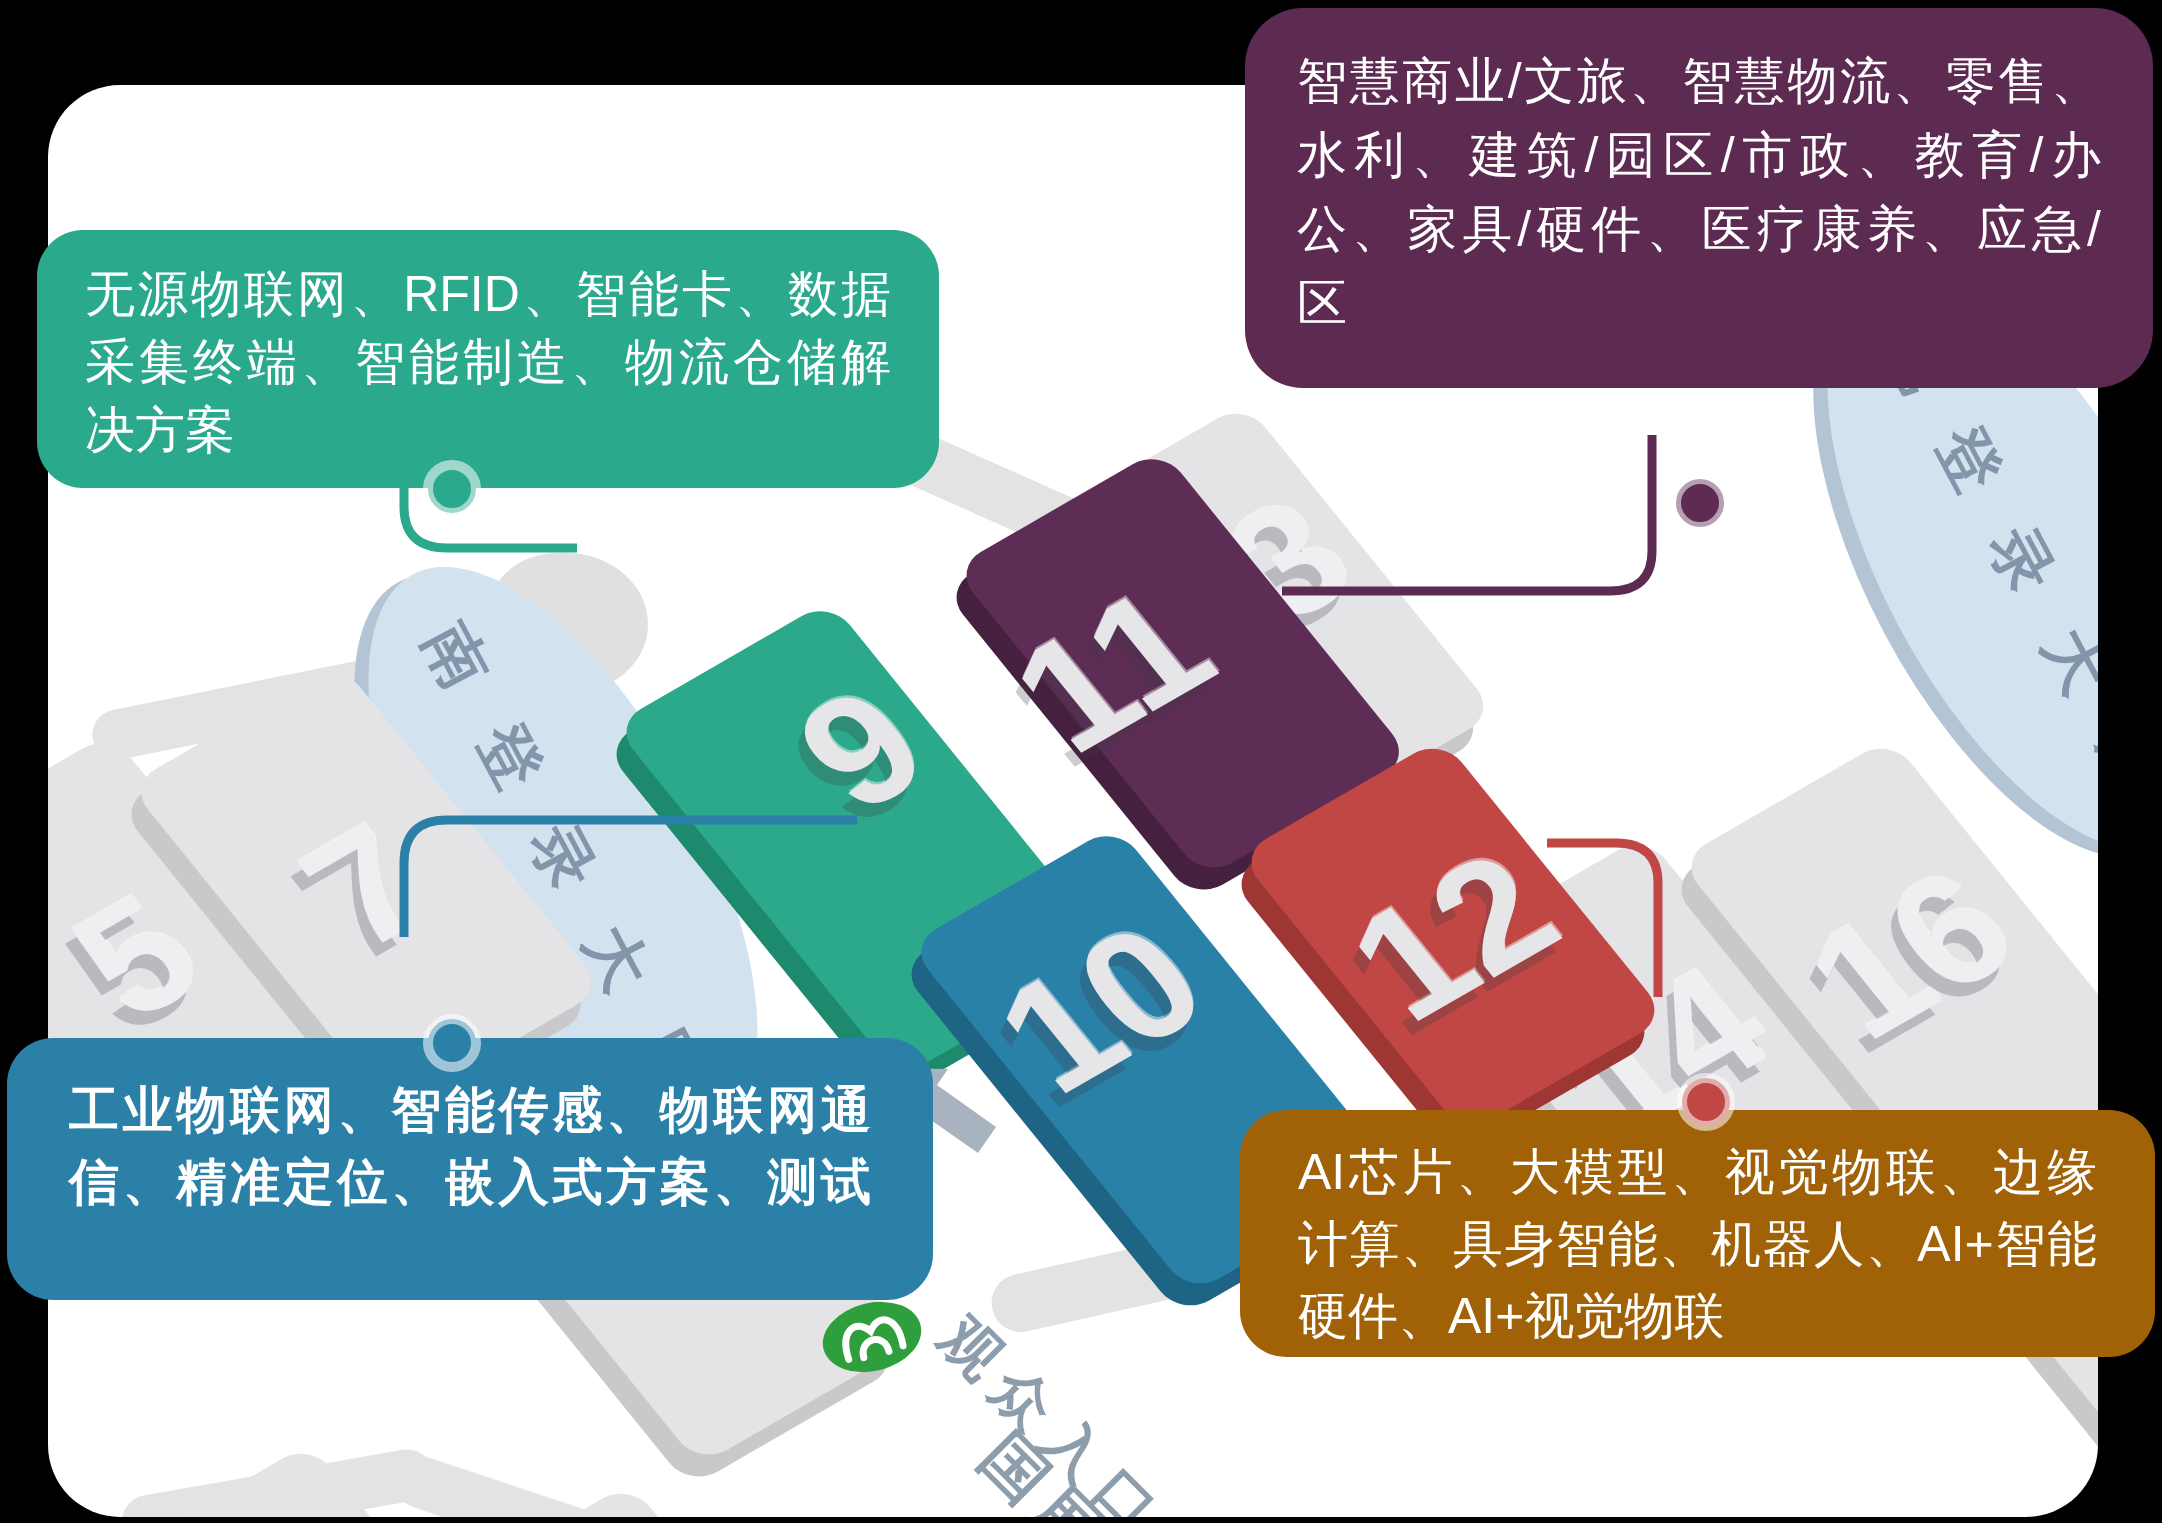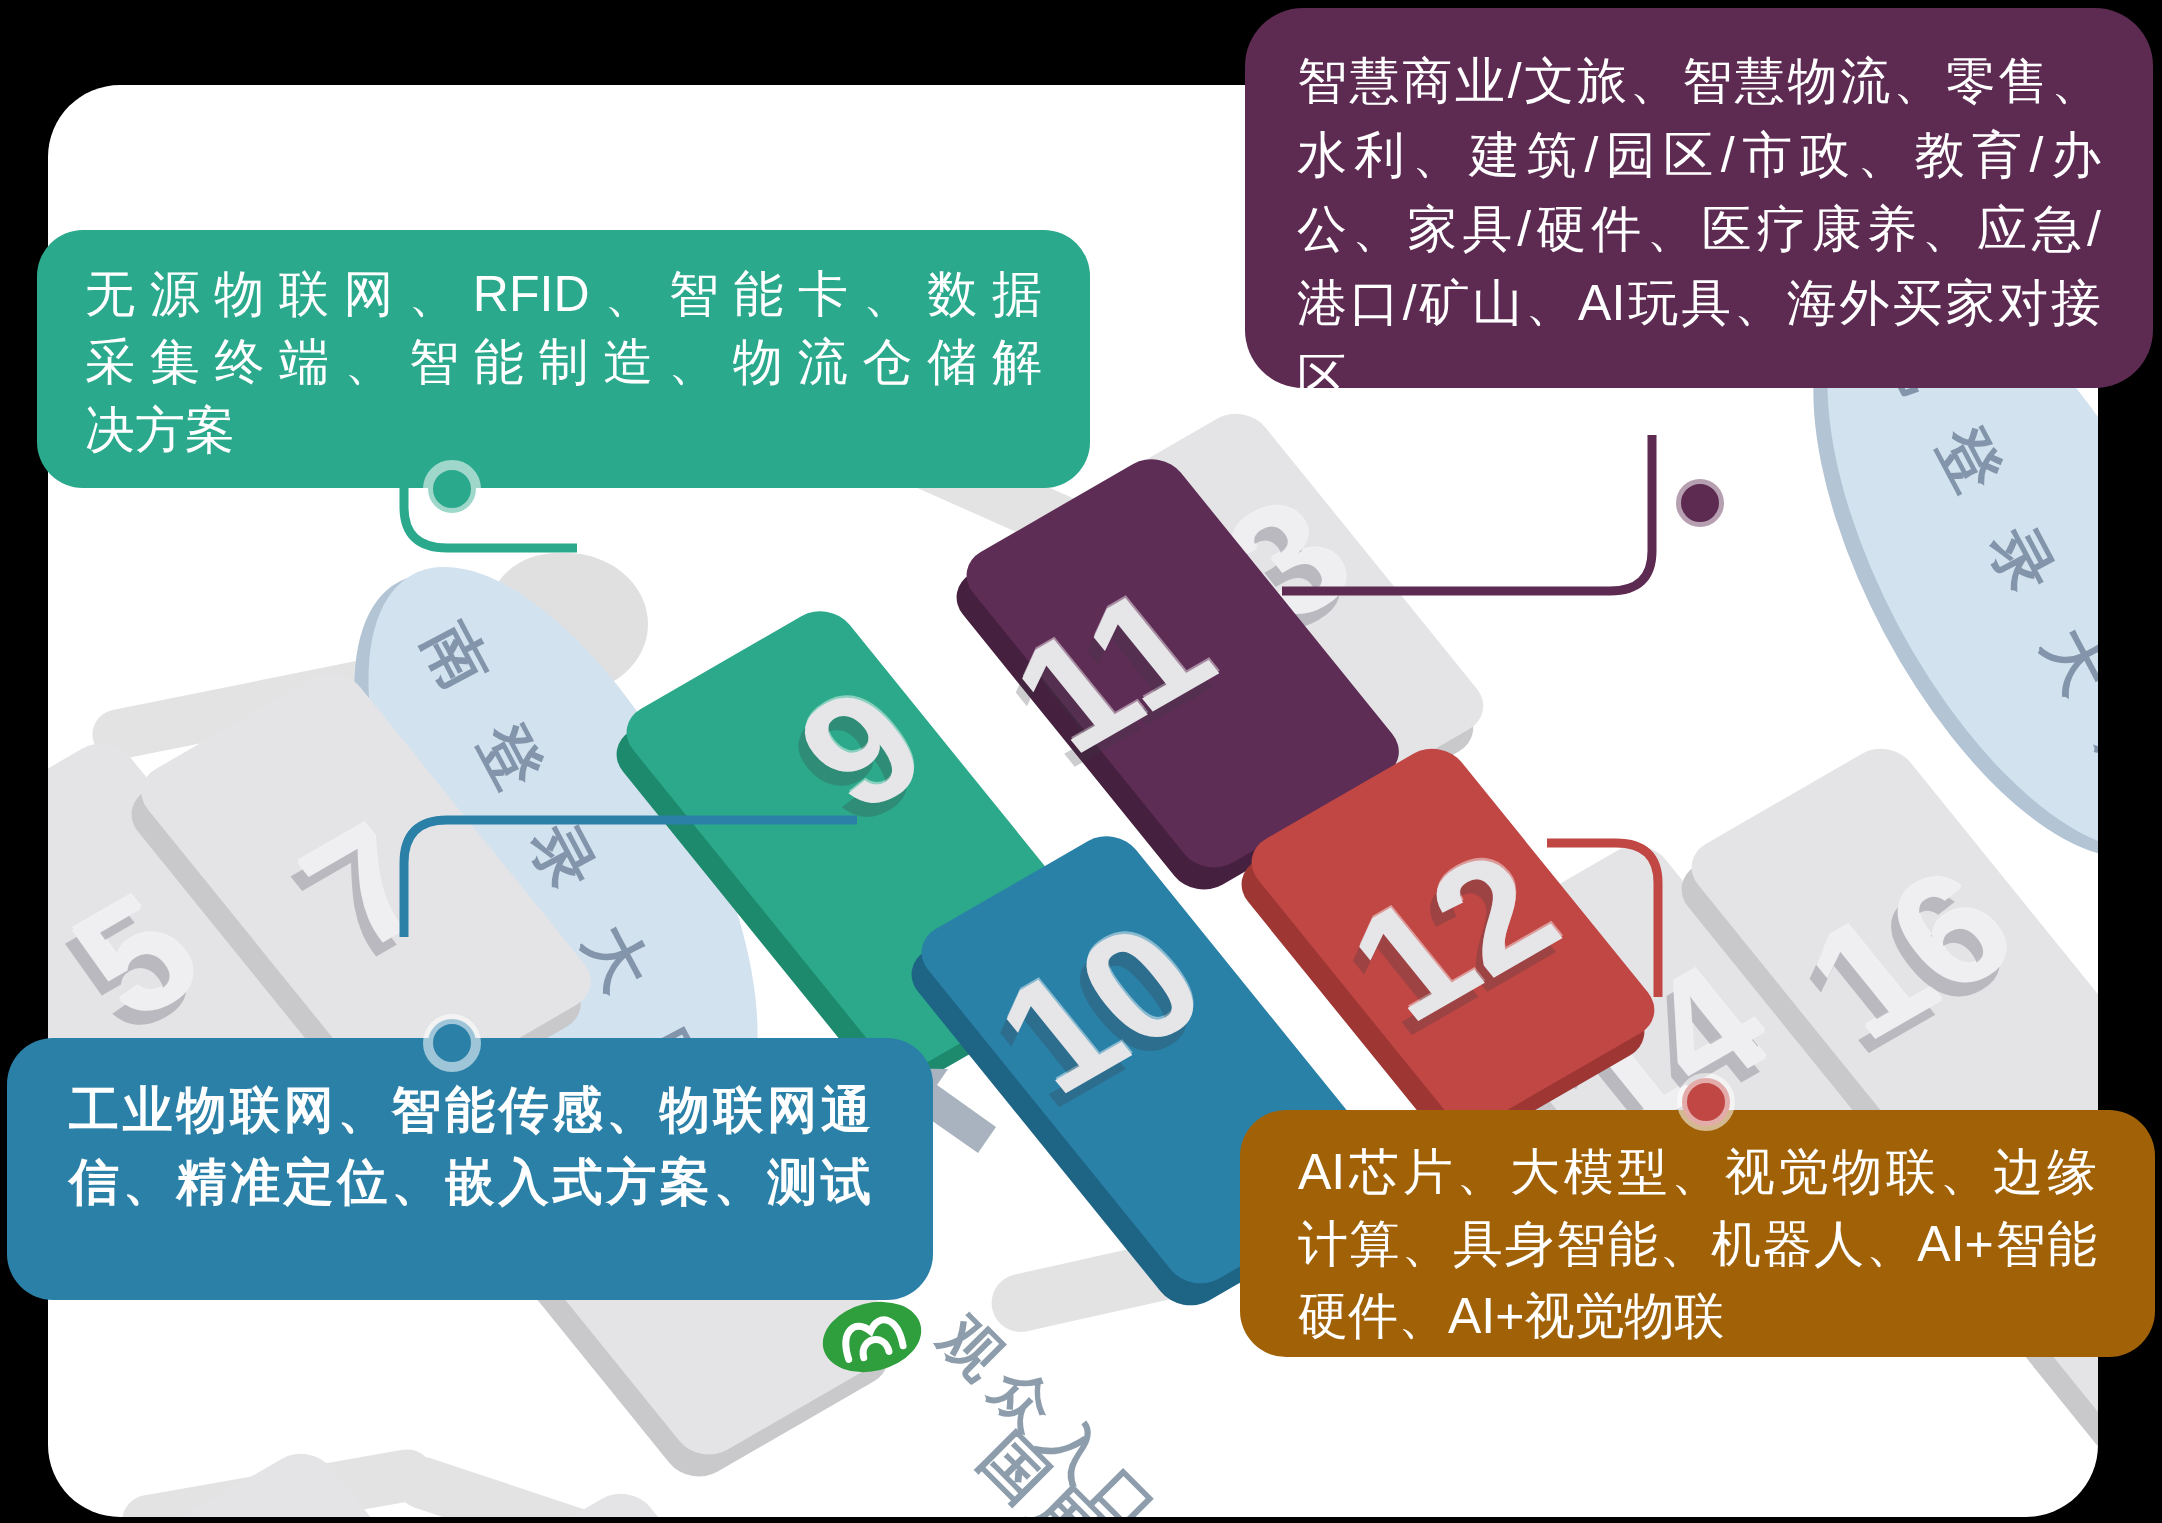--- a/index.html
+++ b/index.html
@@ -26,21 +26,21 @@
         matrix(0.866,-0.5,0.629,0.777,0,0);}
   .tile .face{background:var(--top);transform:translate(var(--x),var(--y))
         matrix(0.866,-0.5,0.629,0.777,0,0);display:flex;align-items:center;justify-content:center;}
   .tile .num{font-size:165px;font-weight:700;color:var(--numc,#e6e6e9);line-height:1;
         transform:translate(var(--nx,0px),var(--ny,0px));
         text-shadow:-14px 9px 0 var(--nums,rgba(55,55,65,0.25)),2px -2px 0 rgba(255,255,255,0.45);}
   
   .callout{position:absolute;color:#fff;font-weight:500;}
   .callout .line{white-space:nowrap;}
   .callout .line.j{text-align:justify;text-align-last:justify;}
-  #callout-9 {left:37px;  top:230px; width:1053px;height:258px;background:#2aa98c;border-radius:46px;
+  #callout-9 {left:37px;  top:230px; width:902px;height:258px;background:#2aa98c;border-radius:46px;
               padding:30px 48px;box-sizing:border-box;font-size:50px;line-height:68px;}
   #callout-11{left:1245px;top:8px;   width:908px;height:380px;background:#5d2a52;border-radius:58px;
               padding:36px 52px;box-sizing:border-box;font-size:50px;line-height:74px;}
   #callout-10{left:7px;   top:1038px;width:926px;height:262px;background:#2b80a8;border-radius:46px;
               padding:36px 62px;box-sizing:border-box;font-size:50px;line-height:72px;font-weight:bold;}
   #callout-12{left:1240px;top:1110px;width:915px;height:247px;background:#a16207;border-radius:46px;
               padding:26px 58px;box-sizing:border-box;font-size:50px;line-height:72px;}
   
   .map-text{position:absolute;color:#8d9dac;font-weight:600;white-space:nowrap;}
   #entrance-text{left:930px;top:1215px;font-size:58px;letter-spacing:14px;transform:rotate(45deg);transform-origin:0 0;}
@@ -170,21 +170,20 @@
   <div class="callout" id="callout-9">
     <div class="line j">无源物联网、RFID、智能卡、数据</div>
     <div class="line j">采集终端、智能制造、物流仓储解</div>
     <div class="line">决方案</div>
   </div>
 
   <div class="callout" id="callout-11">
     <div class="line j">智慧商业/文旅、智慧物流、零售、</div>
     <div class="line j">水利、建筑/园区/市政、教育/办</div>
     <div class="line j">公、家具/硬件、医疗康养、应急/</div>
-    <div class="line j">港口/矿山、AI玩具、海外买家对接</div>
     <div class="line">区</div>
   </div>
 
   <div class="callout" id="callout-10">
     <div class="line j">工业物联网、智能传感、物联网通</div>
     <div class="line j">信、精准定位、嵌入式方案、测试</div>
   </div>
 
   <div class="callout" id="callout-12">
     <div class="line j">AI芯片、大模型、视觉物联、边缘</div>

